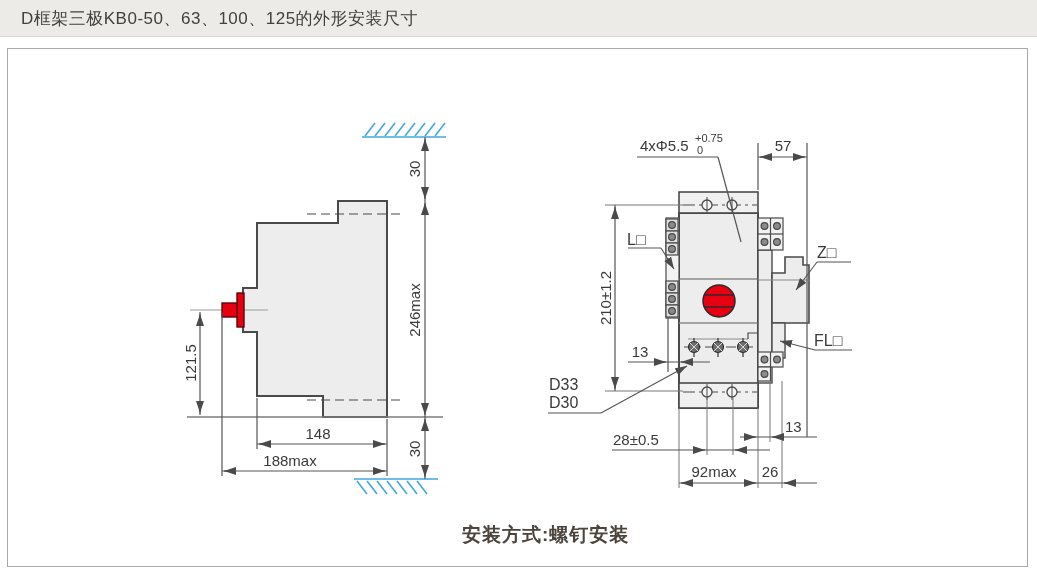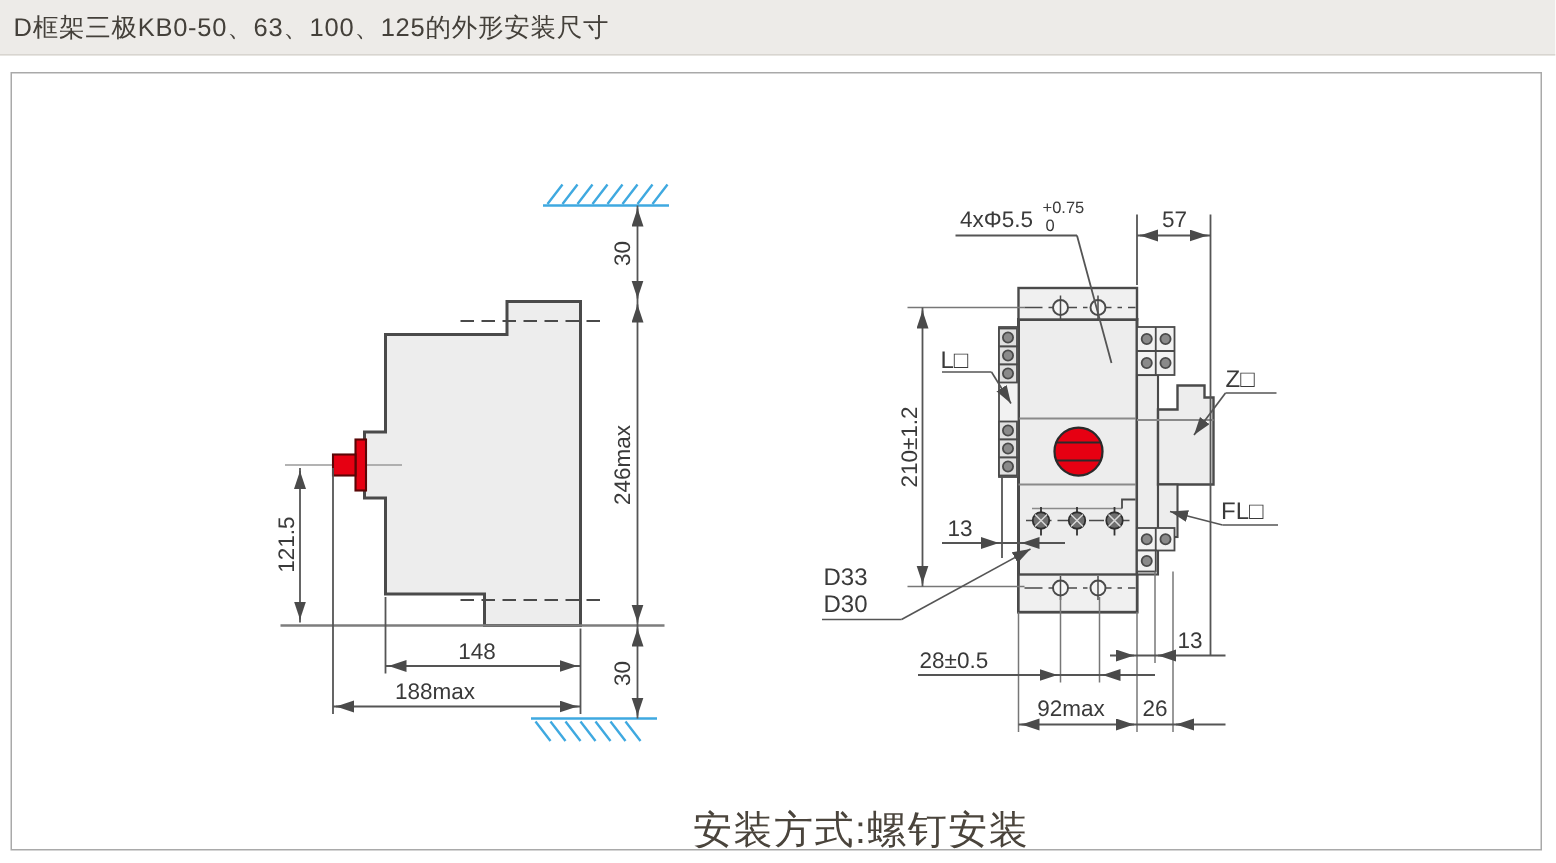--- a/index.html
+++ b/index.html
@@ -6,29 +6,29 @@
   body{
     width:1037px;height:575px;position:relative;background:#ffffff;
     font-family:"Liberation Sans", sans-serif;overflow:hidden;
   }
   .header-bar{
     position:absolute;left:0;top:0;width:1037px;height:36px;
     background:#edebe8;border-bottom:1px solid #d8d5d0;
     display:flex;align-items:center;
   }
   .header-bar .title{
-    padding-left:9px;font-size:17px;color:#44403a;letter-spacing:.5px;
+    padding-left:21px;font-size:17px;color:#44403a;letter-spacing:.5px;
   }
   .content-frame{
     position:absolute;left:7px;top:48px;width:1021px;height:519px;
     background:#ffffff;border:1px solid #a9a9a9;box-sizing:border-box;
   }
   .caption{
-    position:absolute;left:462px;top:536px;font-size:26px;color:#4a443c;
-    font-weight:400;letter-spacing:1px;
+    position:absolute;left:462px;top:522px;font-size:19px;color:#4a443c;
+    font-weight:700;letter-spacing:1px;
   }
   svg.drawing{position:absolute;left:0;top:0;}
   text{font-family:"Liberation Sans", sans-serif;fill:#3a3a3a;}
   .dim{font-size:15px;}
   .dim-small{font-size:11px;}
   .lbl{font-size:16px;}
 </style>
 </head>
 <body>
 

